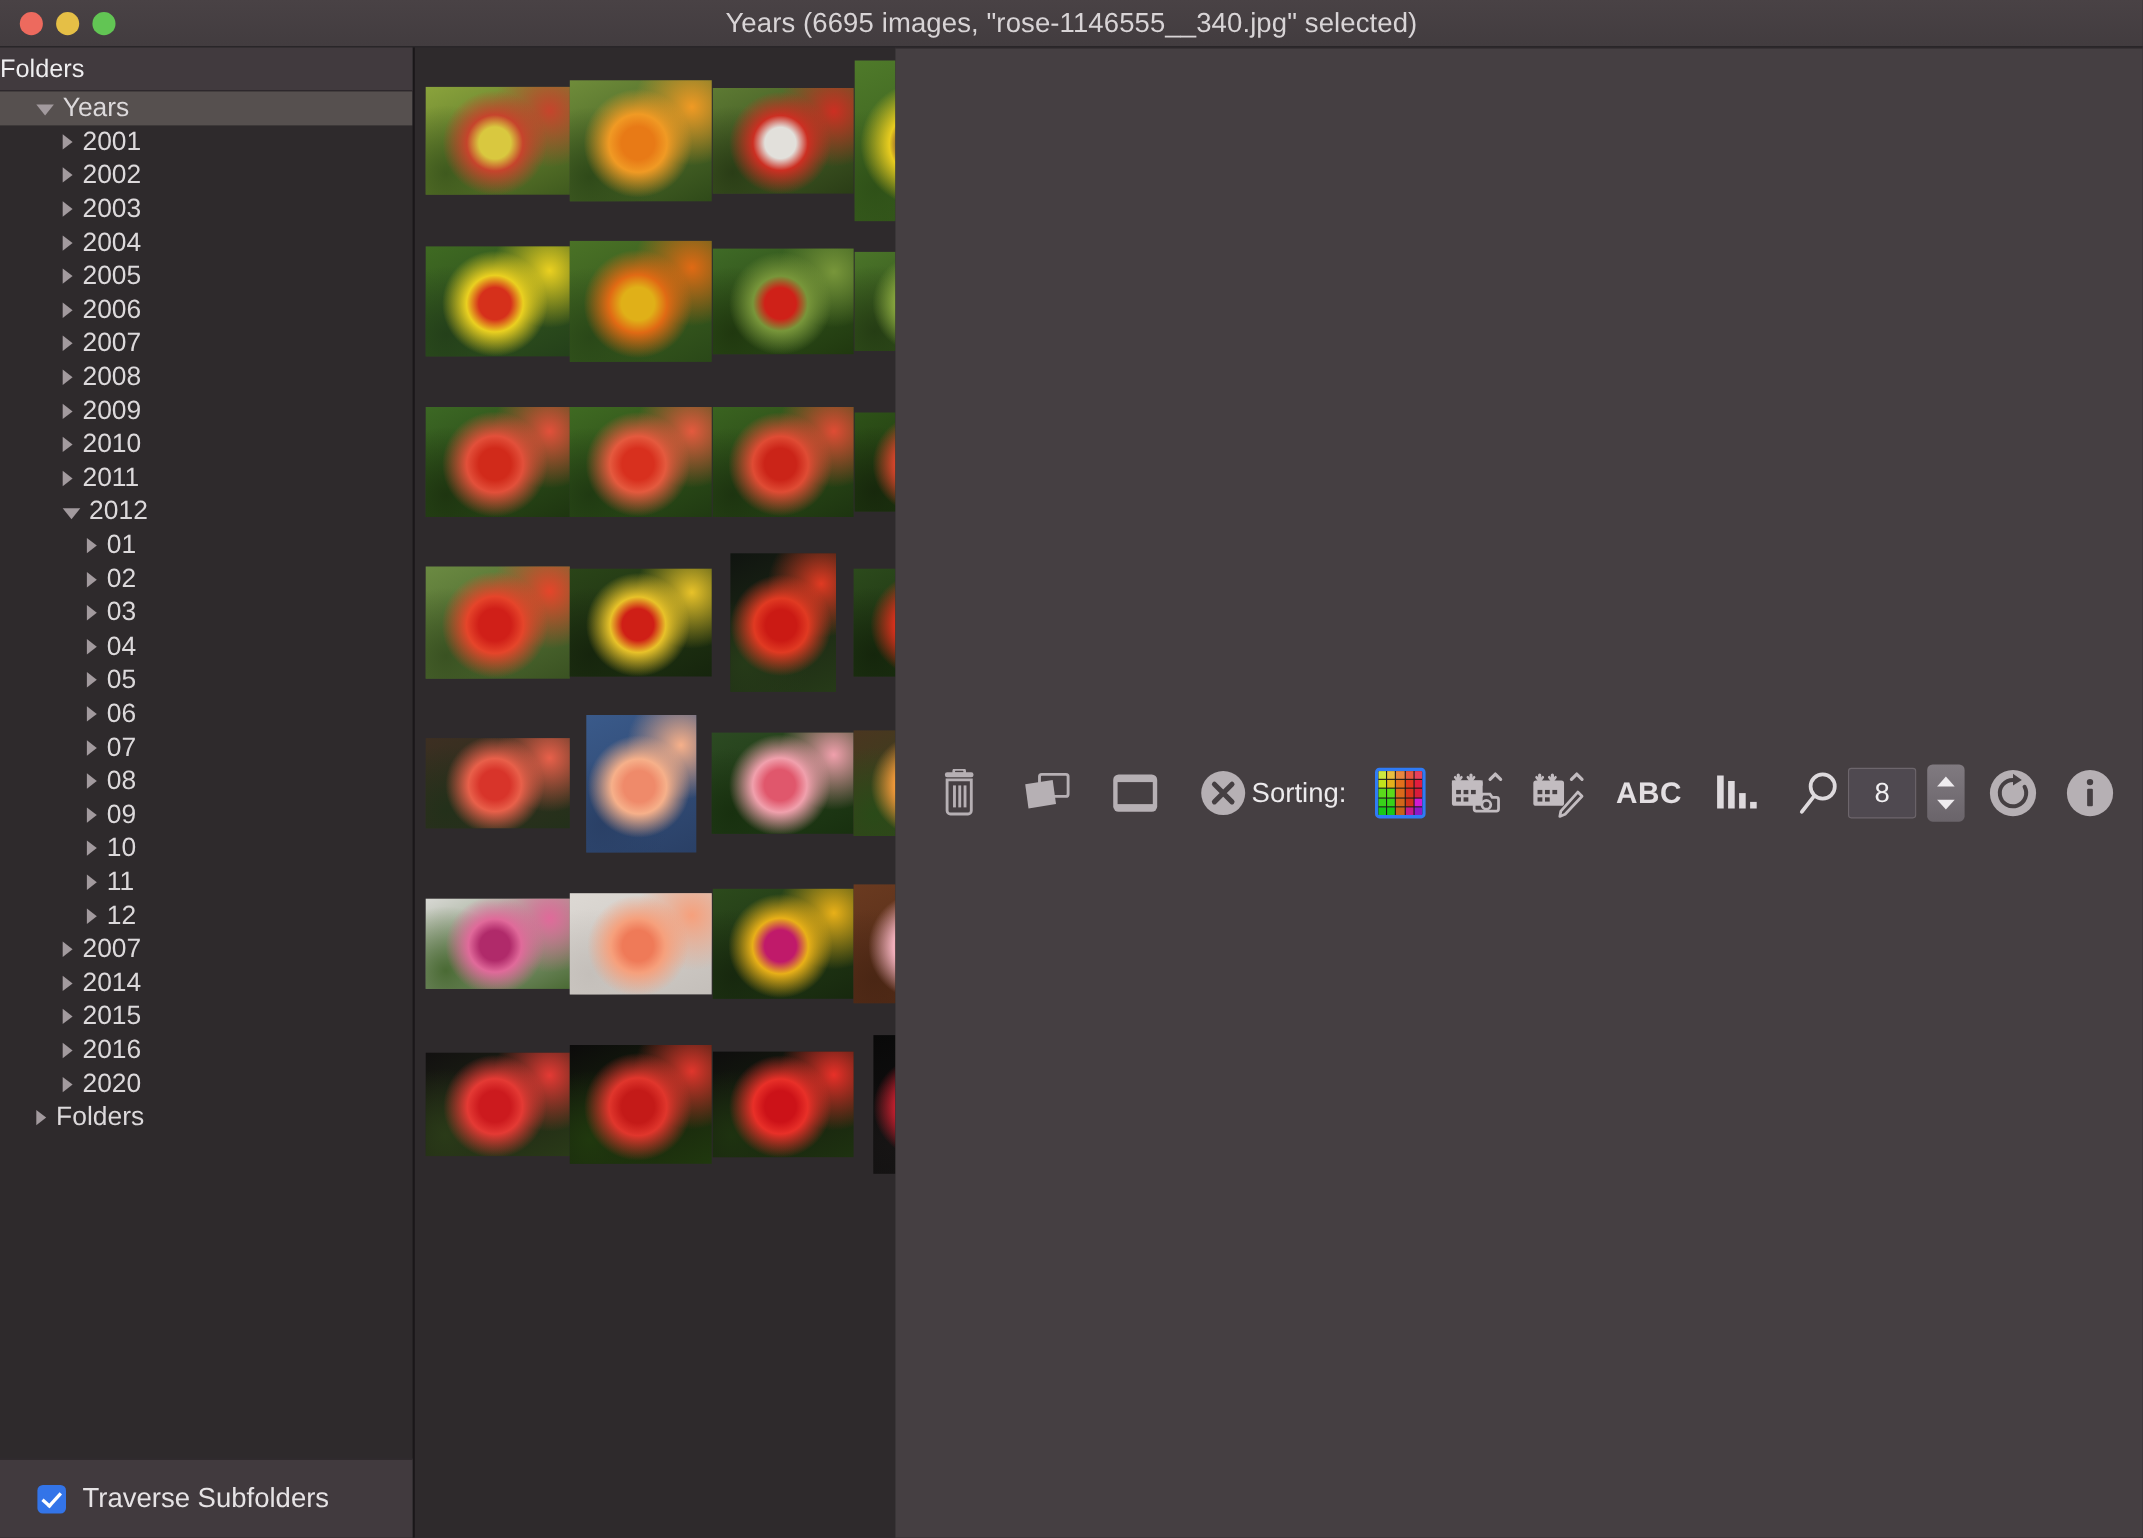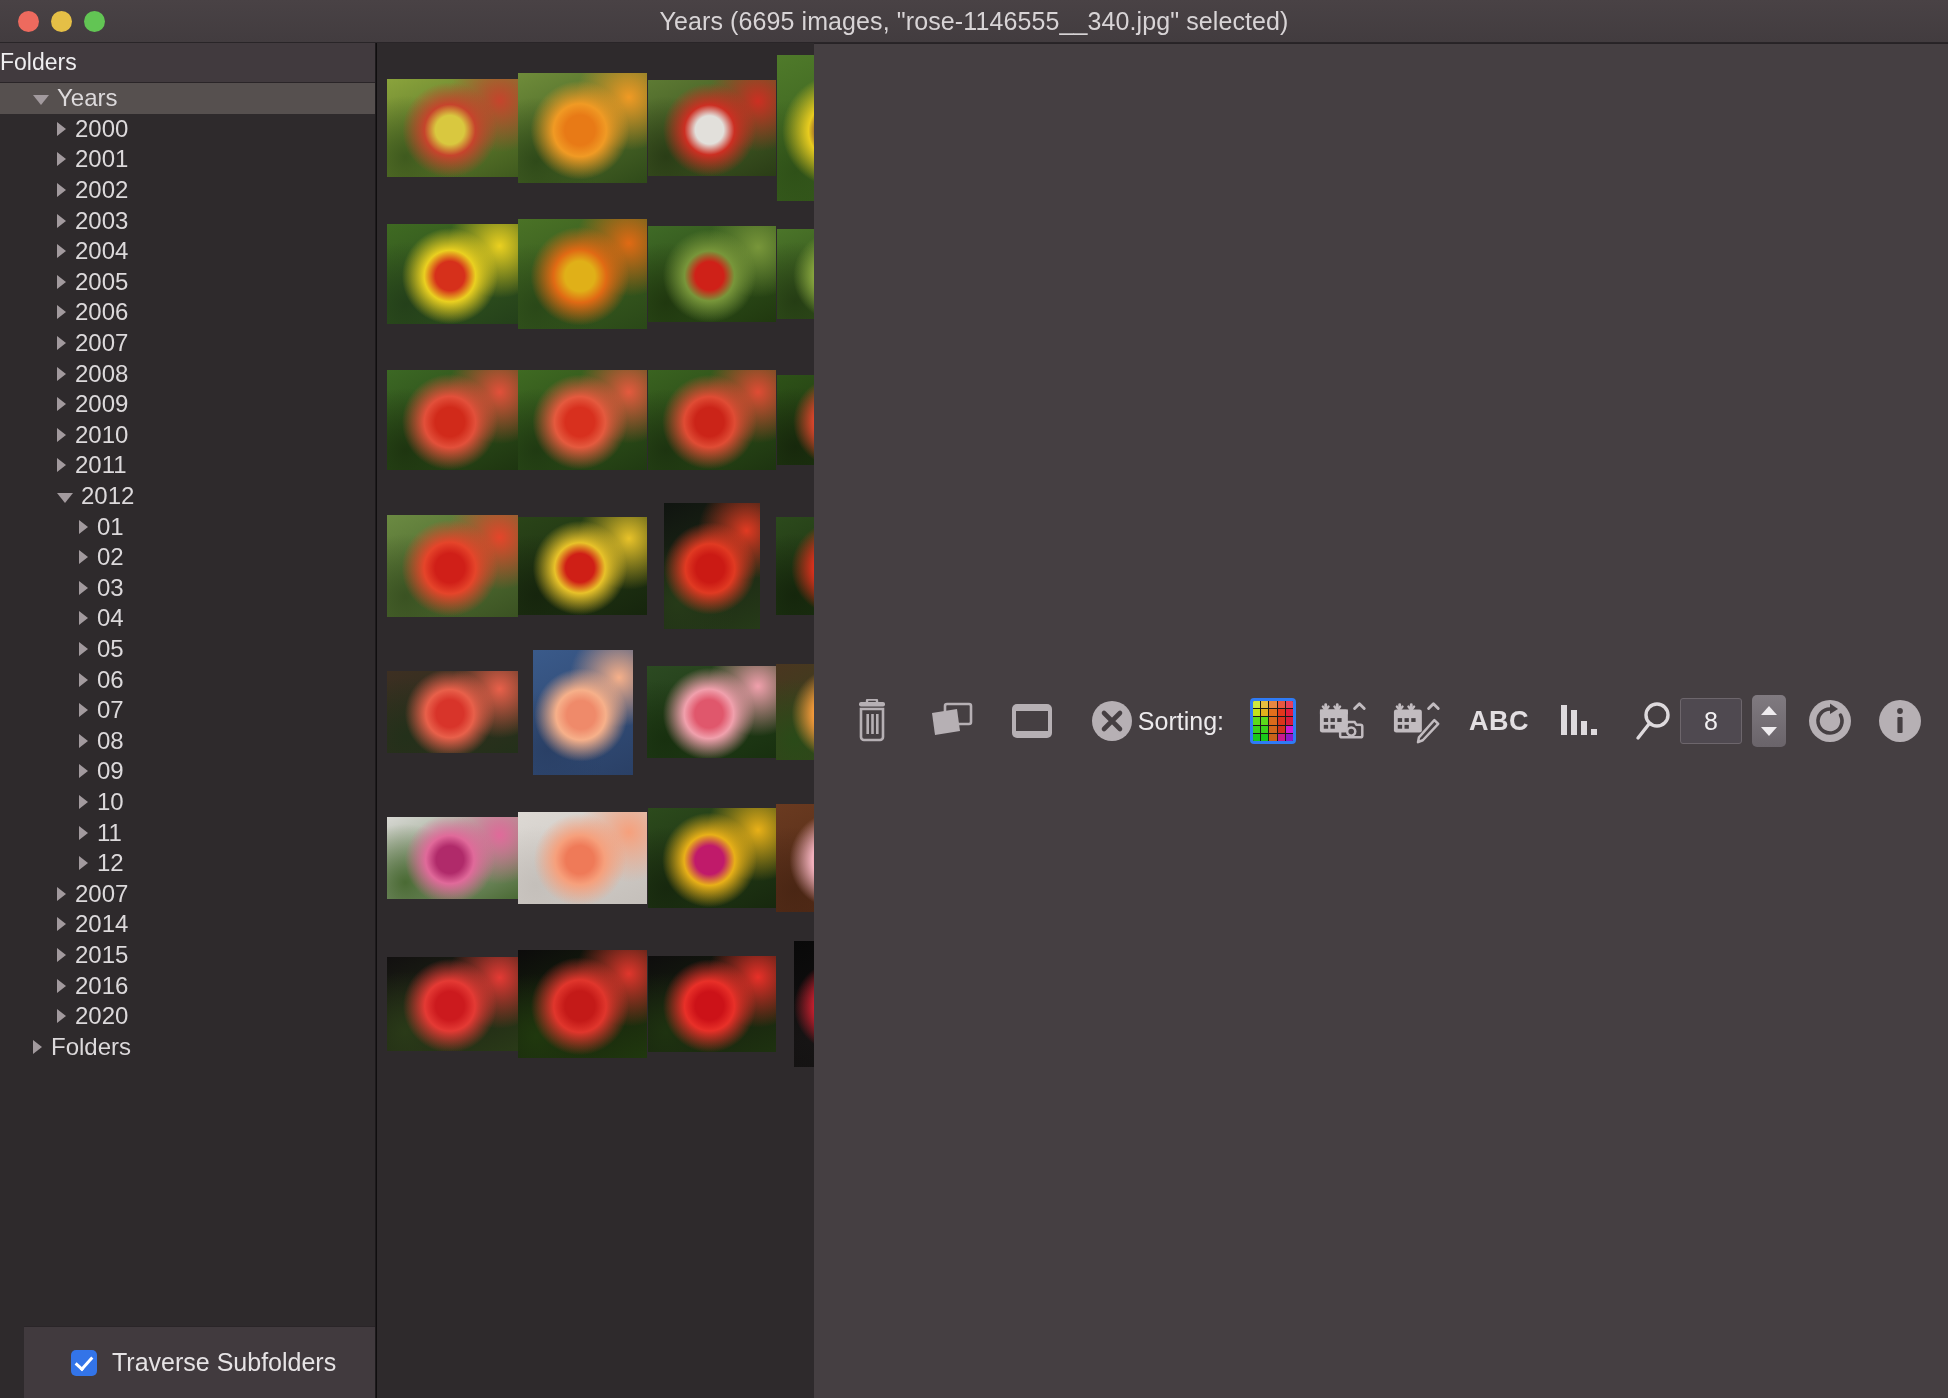--- a/index.html
+++ b/index.html
@@ -84,22 +84,21 @@
   }
   .d0 { padding-left: 33px; }
   .d1 { padding-left: 57px; }
   .d2 { padding-left: 79px; }
 
   .sidebar-footer {
     flex: 0 0 72px;
     background: #413a3e;
     border-top: 1px solid #2a2528;
     display: flex; align-items: center;
-    padding-left: 47px;
-    margin-left: 24px;
+    padding-left: 34px;
   }
   .chk {
     width: 26px; height: 26px; border-radius: 5px;
     background: #3374e8; position: relative;
     flex: 0 0 auto; margin-right: 15px;
   }
   .chk::after {
     content: ""; position: absolute;
     left: 8px; top: 3px; width: 7px; height: 14px;
     border: solid #fff; border-width: 0 3.2px 3.2px 0;
@@ -223,24 +222,20 @@
   <div class="body">
 
     <div class="sidebar">
       <div class="sidebar-header">
         <span>Folders</span>
       </div>
       <div class="tree" id="tree">
           <div class="tree-row d0 selected">
             <div class="tw open"></div>
             <div>Years</div>
-          </div>
-          <div class="tree-row d1">
-            <div class="tw"></div>
-            <div>2000</div>
           </div>
           <div class="tree-row d1">
             <div class="tw"></div>
             <div>2001</div>
           </div>
           <div class="tree-row d1">
             <div class="tw"></div>
             <div>2002</div>
           </div>
           <div class="tree-row d1">

